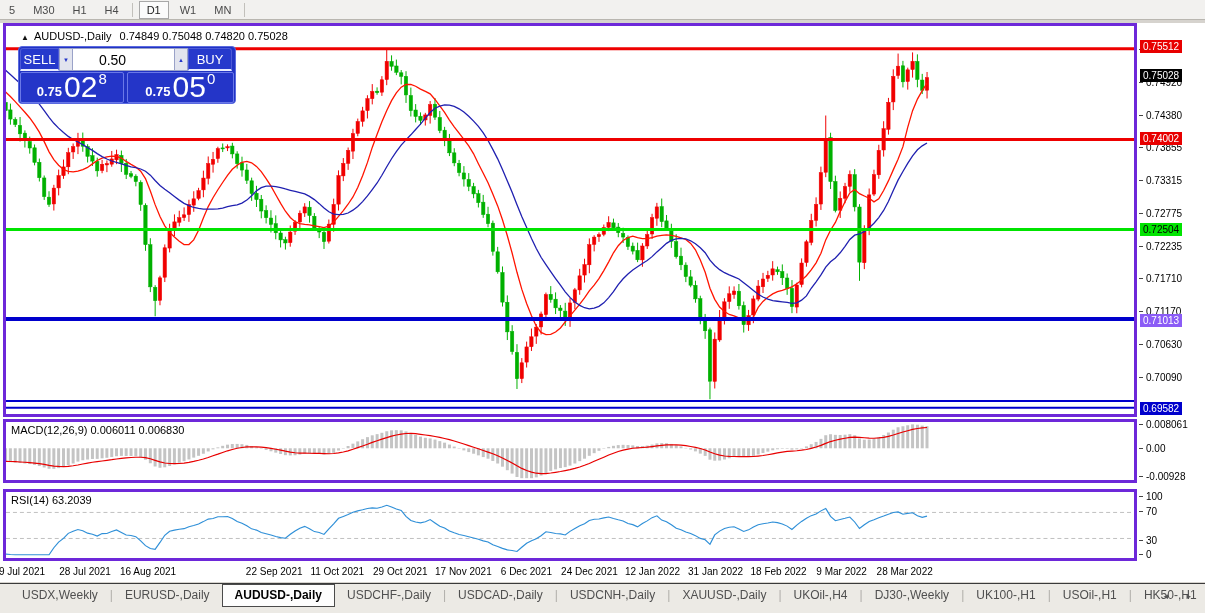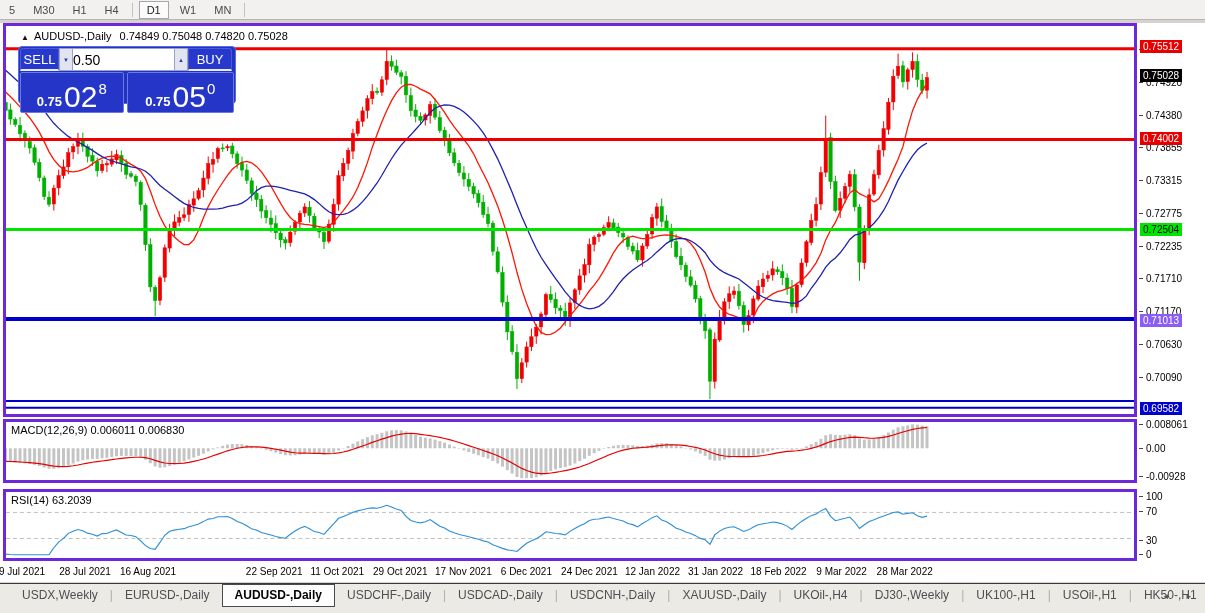--- a/index.html
+++ b/index.html
@@ -49,22 +49,22 @@
   #quote-panel { position:absolute; left:12px; top:20px; width:218px; height:58px; z-index:6;
                  background:#2133c4; border:1px solid #5a6ae0; border-radius:4px; padding:1px; }
   .qp-row1 { display:flex; height:23px; }
   .qp-btn { background:#2639cc; color:#fff; font-size:13px; border:1px solid #4c5ad8; border-bottom:2px solid #e8ecff;
             font-family:"Liberation Sans",sans-serif; }
   #sell-btn { width:39px; border-radius:3px 0 0 0; }
   #buy-btn  { width:44px; border-radius:0 3px 0 0; }
   .qp-step { width:14px; background:#e2e4ee; border:1px solid #9aa2c8; color:#2436c8; font-size:6px;
              display:flex; align-items:center; justify-content:center; }
   #volume-input { width:101px; border:1px solid #9aa2c8; border-left:none; border-right:none;
-                  font-size:14px; color:#000; text-align:left; padding-right:22px; outline:none; }
-  .qp-row2 { display:flex; margin-top:1px; height:41px; }
+                  font-size:14px; color:#000; text-align:center; padding-right:22px; outline:none; }
+  .qp-row2 { display:flex; margin-top:1px; height:31px; }
   .qp-price { background:#2435c8; border:1px solid #6a78e8; border-radius:2px; color:#fff;
               display:flex; align-items:flex-end; justify-content:center; padding-bottom:1px; }
   #sell-price-box { width:104px; margin-right:3px; }
   #buy-price-box  { width:108px; }
   .qp-small { font-size:13px; font-weight:bold; margin-right:2px; margin-bottom:2px; }
   .qp-big   { font-size:30px; line-height:28px; font-weight:400; }
   .qp-sup   { font-size:15px; position:relative; top:-14px; margin-left:1px; }
 </style>
 </head>
 <body>

